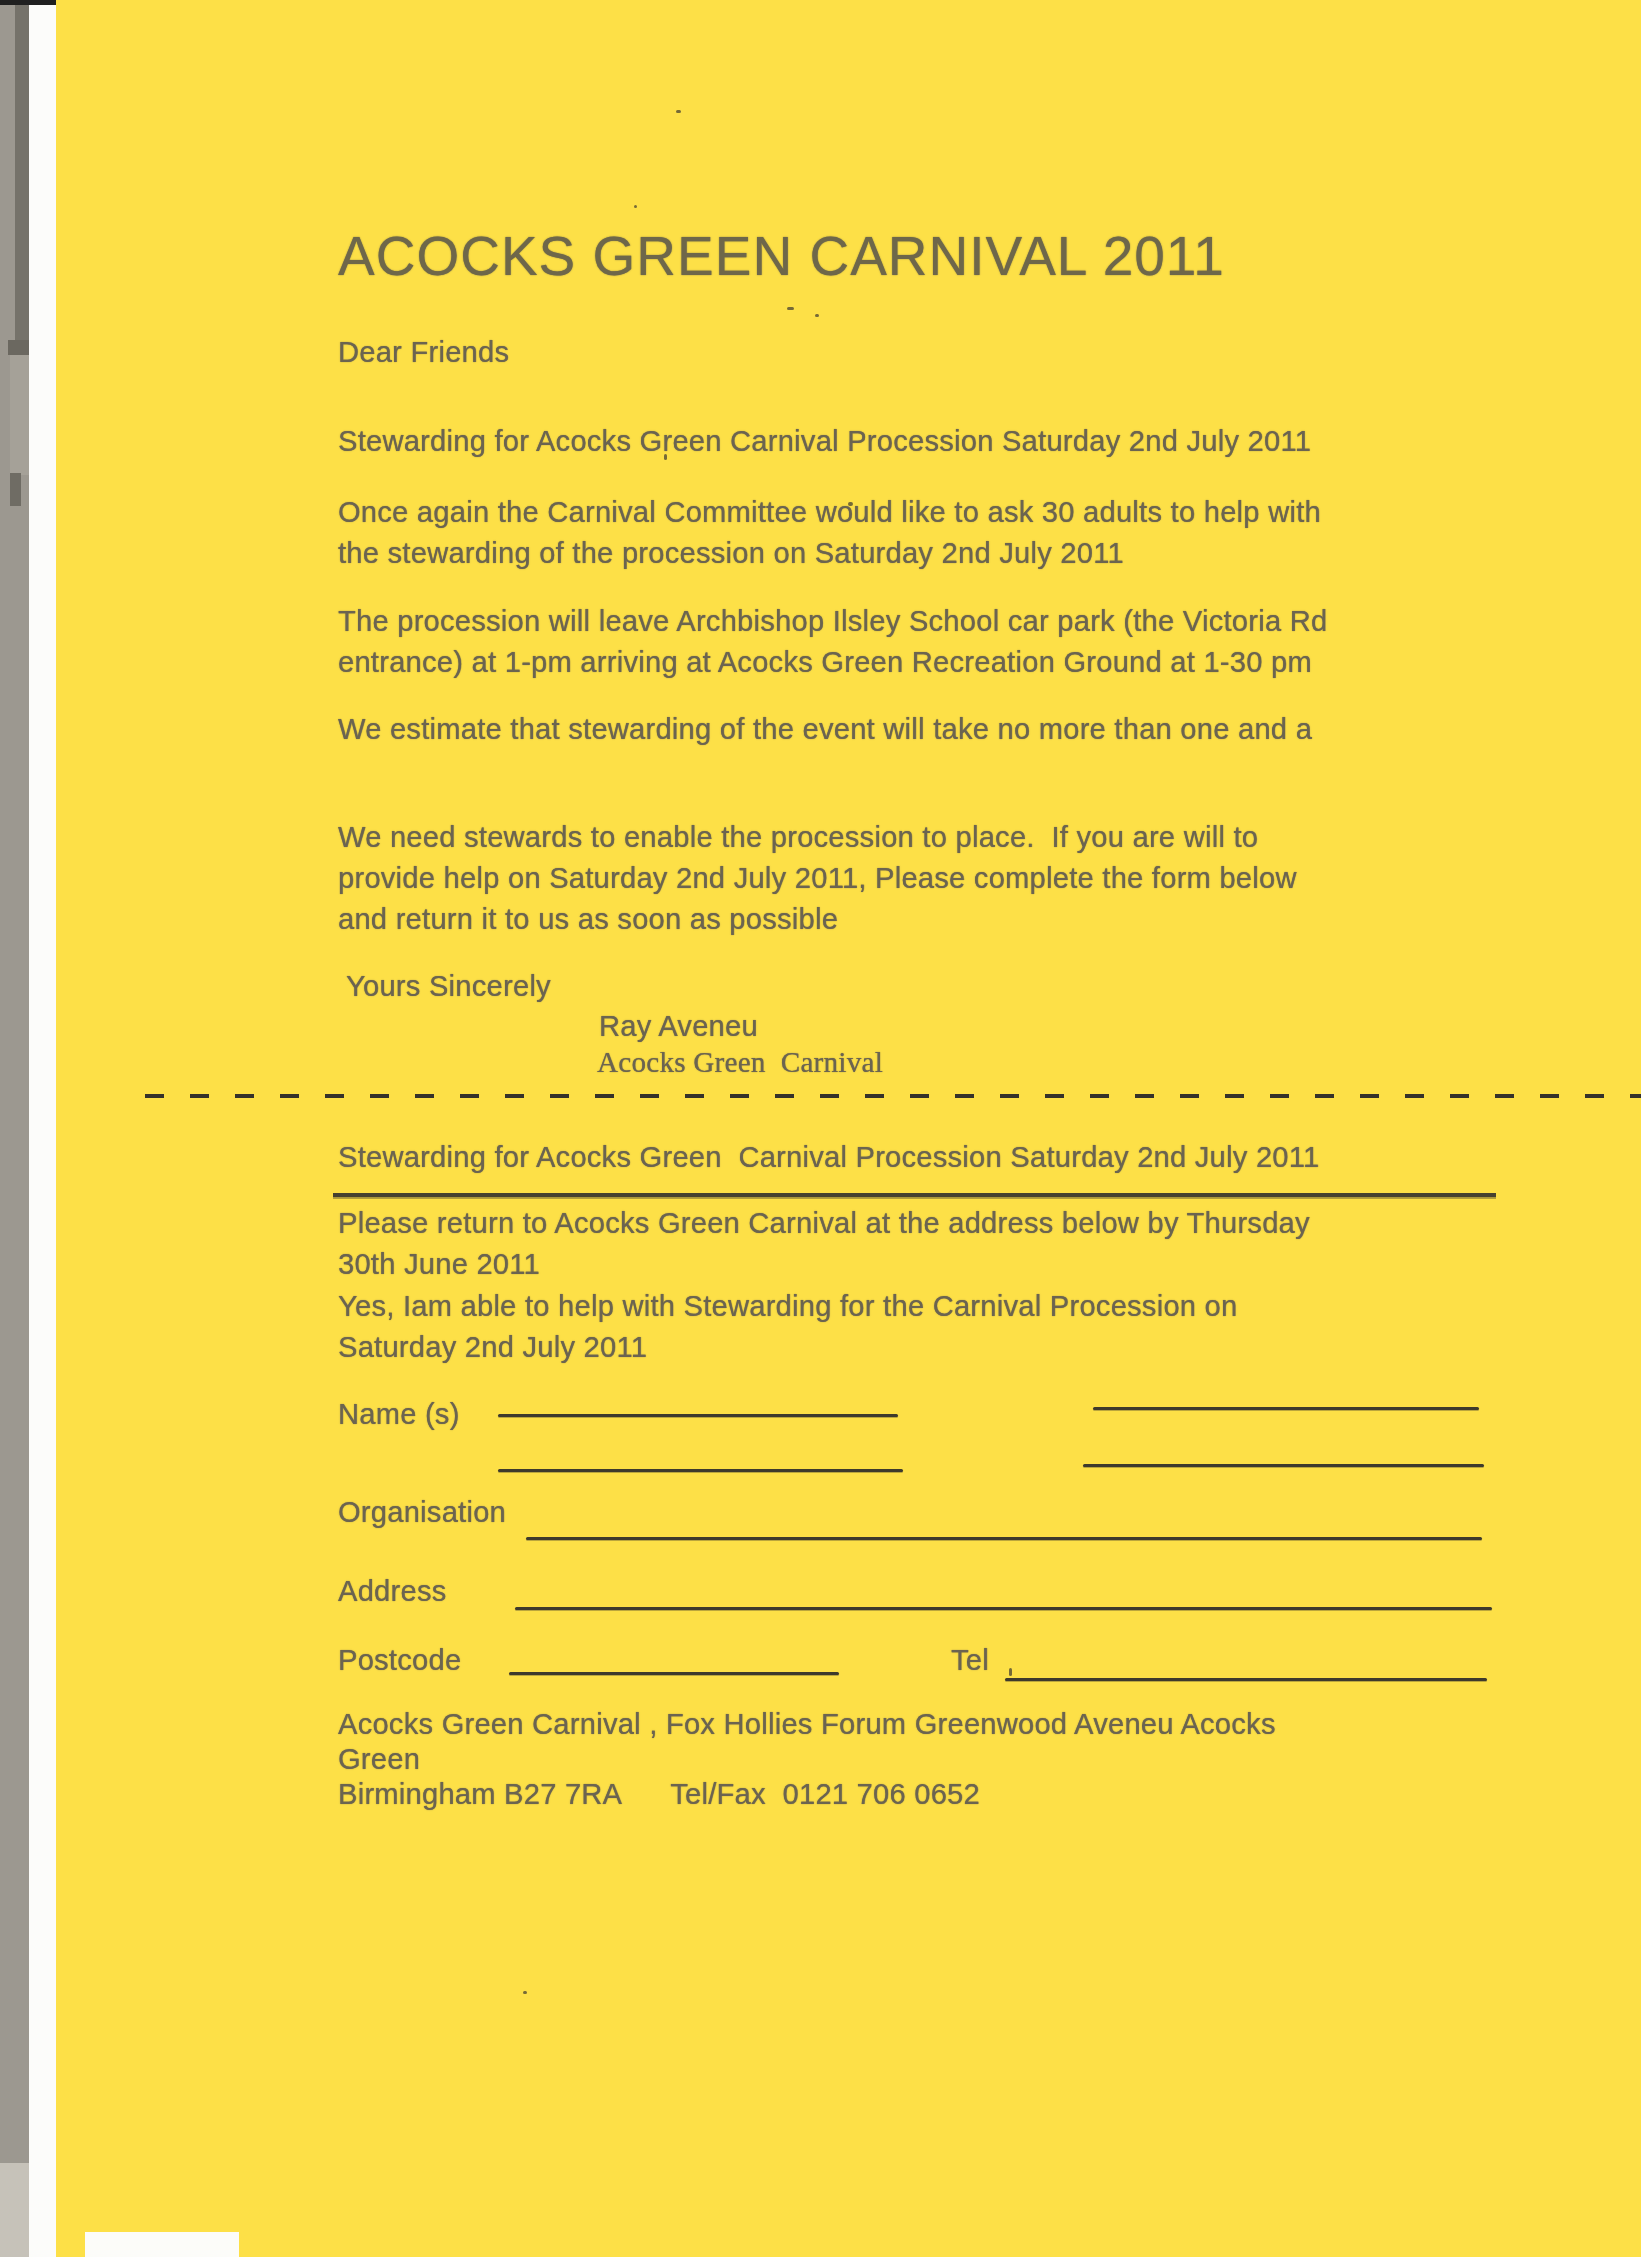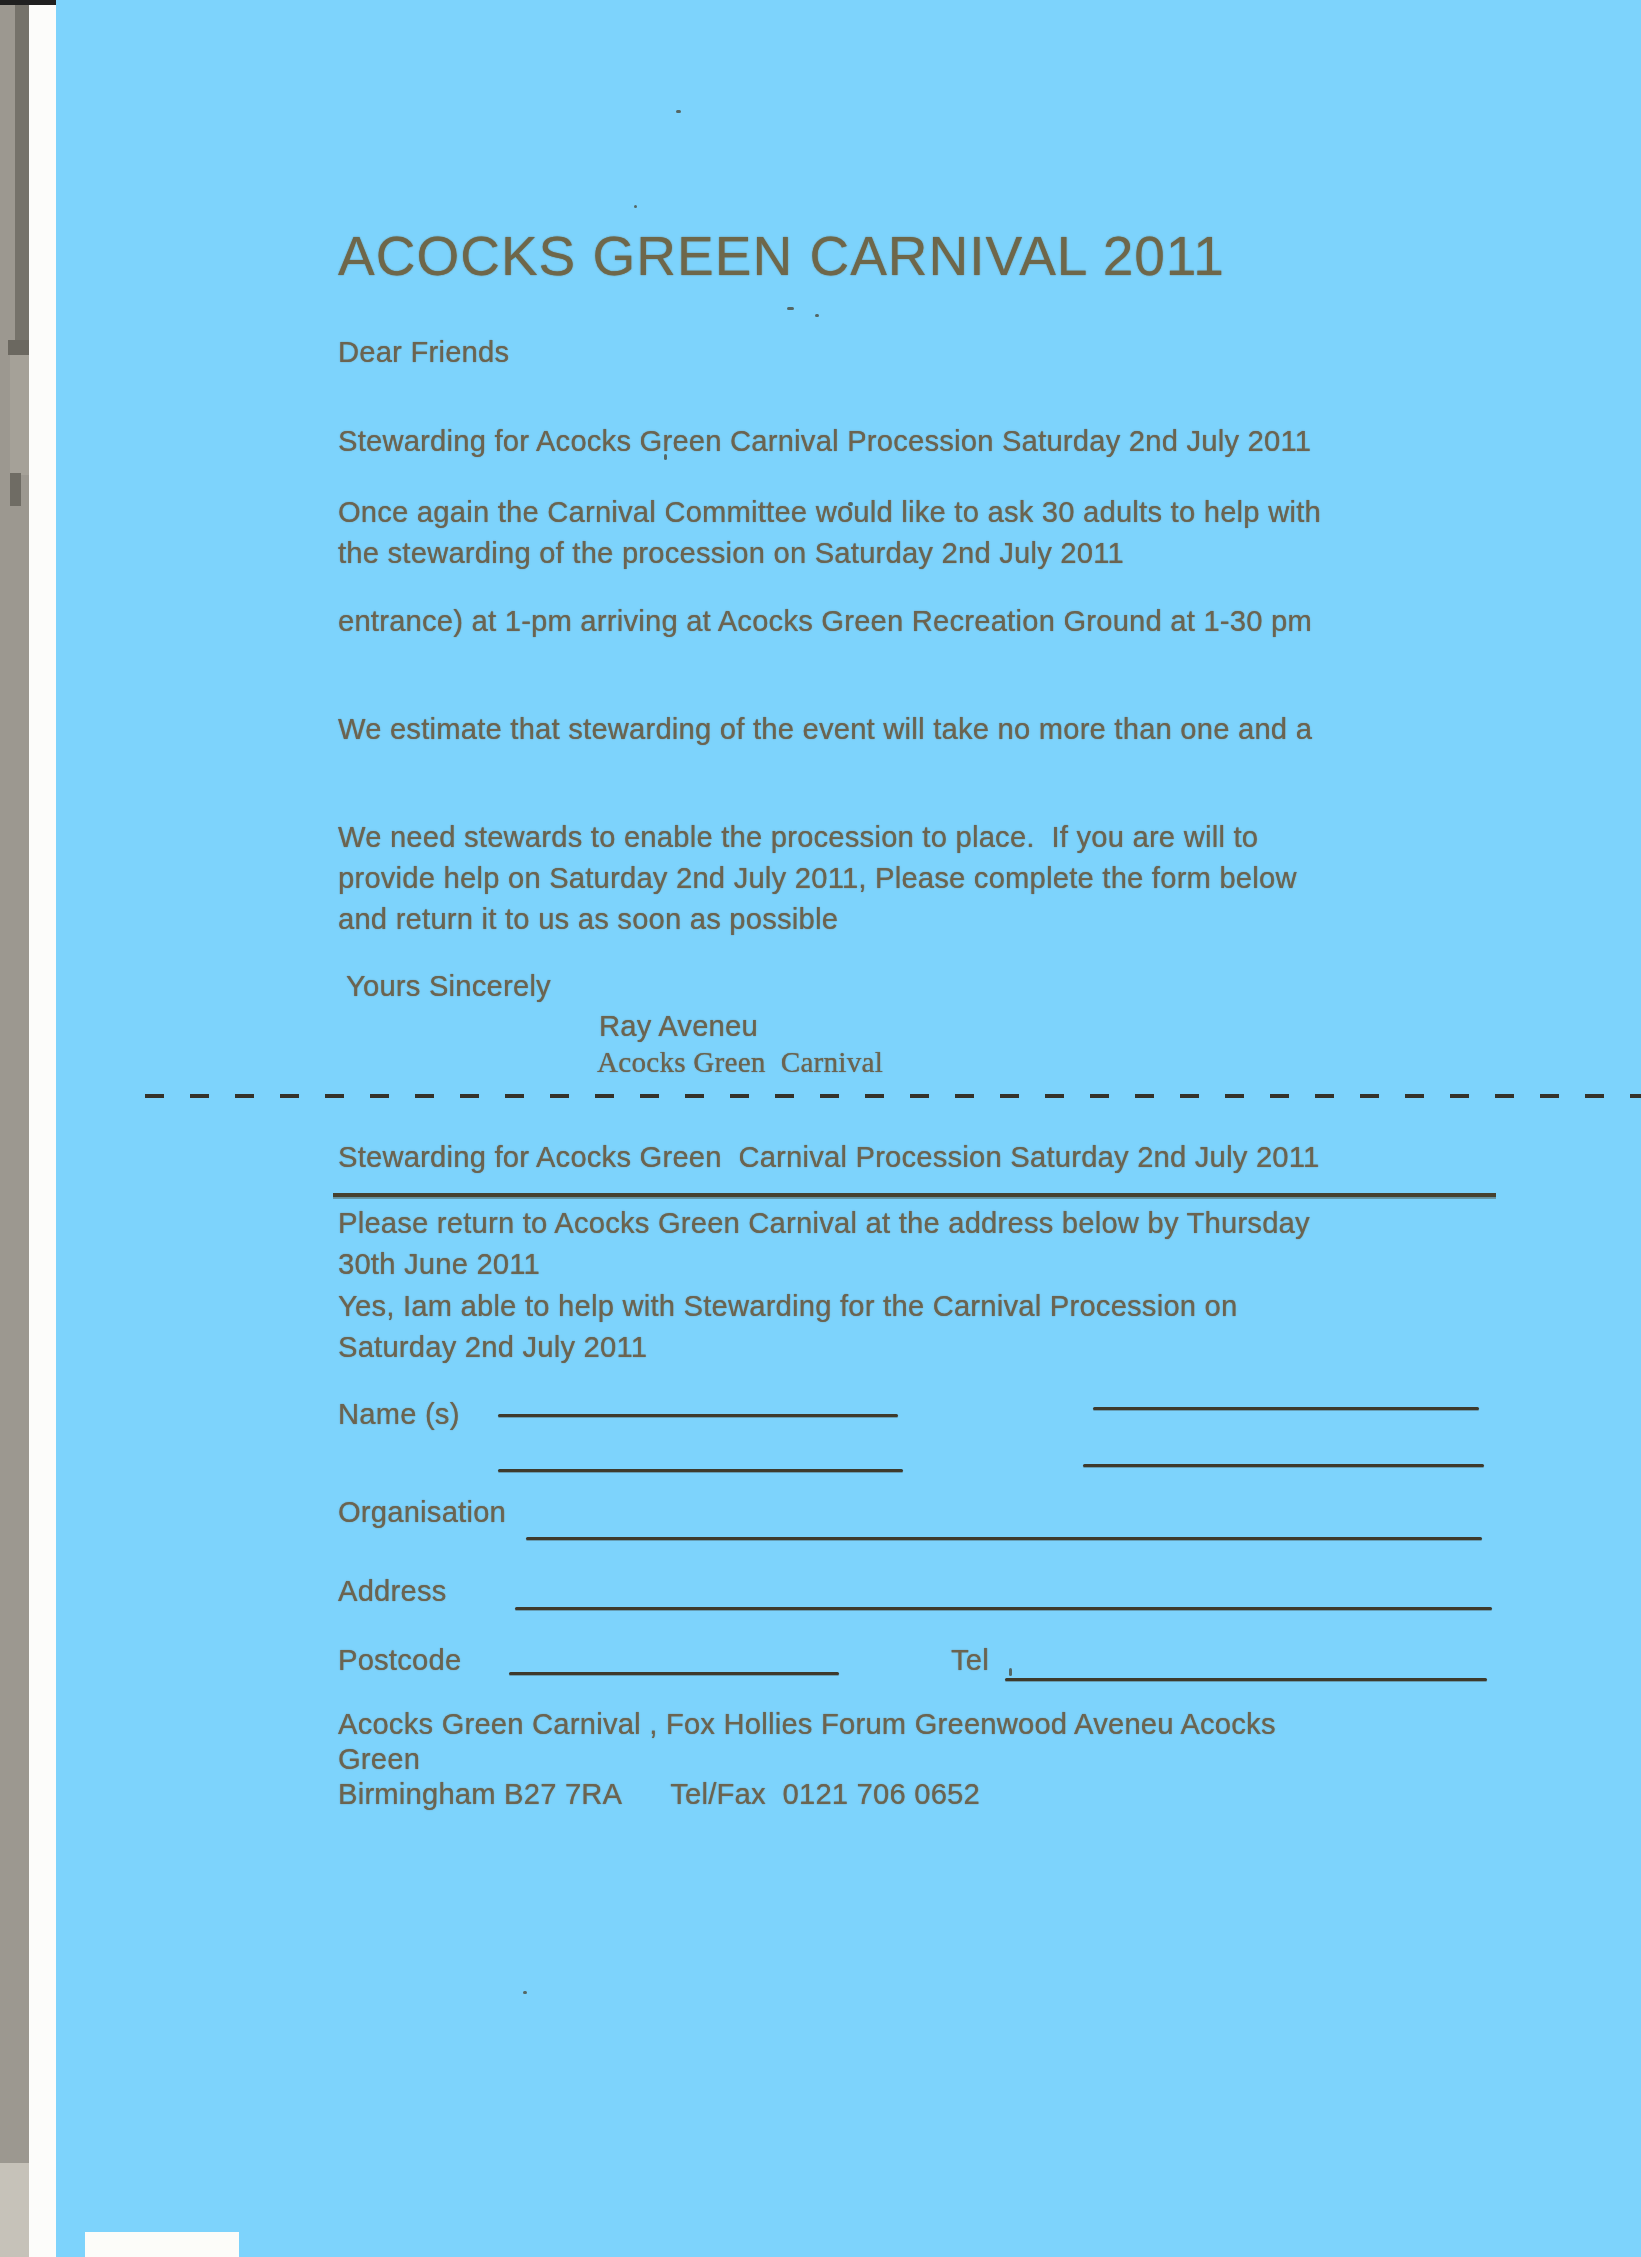--- a/index.html
+++ b/index.html
@@ -14,21 +14,21 @@
   .edge-mid{position:absolute;left:9.7px;top:355px;width:19.3px;height:120px;background:#a5a198;}
   .edge-dark2{position:absolute;left:9.7px;top:473px;width:11.6px;height:33px;background:#6f6c64;}
   .edge-light-bottom{position:absolute;left:0;top:2163px;width:29px;height:95px;background:#c6c2b9;}
   .edge-white{position:absolute;left:29px;top:0;width:27px;height:2257px;background:#fcfcfa;}
   .edge-topline{position:absolute;left:0;top:0;width:61px;height:4.8px;background:#202020;}
   .bottom-white{position:absolute;left:85px;top:2232px;width:154px;height:25px;background:#fcfcf9;}
 
   
   .page{
     position:absolute;left:56px;top:0;width:1585px;height:2257px;
-    background:#7dd3fc;
+    background:#fde047;
   }
   .abs{position:absolute;}
   .ink{
     color:#6b6450;
     text-shadow:0 0 1.2px rgba(105,98,80,0.8), 0.4px 0.4px 0 rgba(90,84,64,0.35);
     white-space:pre;
   }
   .title{
     font-size:55px;letter-spacing:1px;color:#6e674a;
     text-shadow:0 0 1.4px rgba(100,93,68,0.9);
@@ -71,20 +71,21 @@
     <div class="abs ink tline" style="left:282px;top:332px;">Dear Friends</div>
 
     <div class="abs ink tline" style="left:282px;top:421px;">Stewarding for Acocks Green Carnival Procession Saturday 2nd July 2011</div>
 
     <div class="abs" style="left:282px;top:492px;">
       <div class="ink tline">Once again the Carnival Committee would like to ask 30 adults to help with</div>
       <div class="ink tline">the stewarding of the procession on Saturday 2nd July 2011</div>
     </div>
 
     <div class="abs" style="left:282px;top:601px;">
+      <div class="ink tline">The procession will leave Archbishop Ilsley School car park (the Victoria Rd</div>
       <div class="ink tline">entrance) at 1-pm arriving at Acocks Green Recreation Ground at 1-30 pm</div>
     </div>
 
     <div class="abs" style="left:282px;top:709px;">
       <div class="ink tline">We estimate that stewarding of the event will take no more than one and a</div>
     </div>
 
     <div class="abs" style="left:282px;top:817px;">
       <div class="ink tline">We need stewards to enable the procession to place.  If you are will to</div>
       <div class="ink tline">provide help on Saturday 2nd July 2011, Please complete the form below</div>

